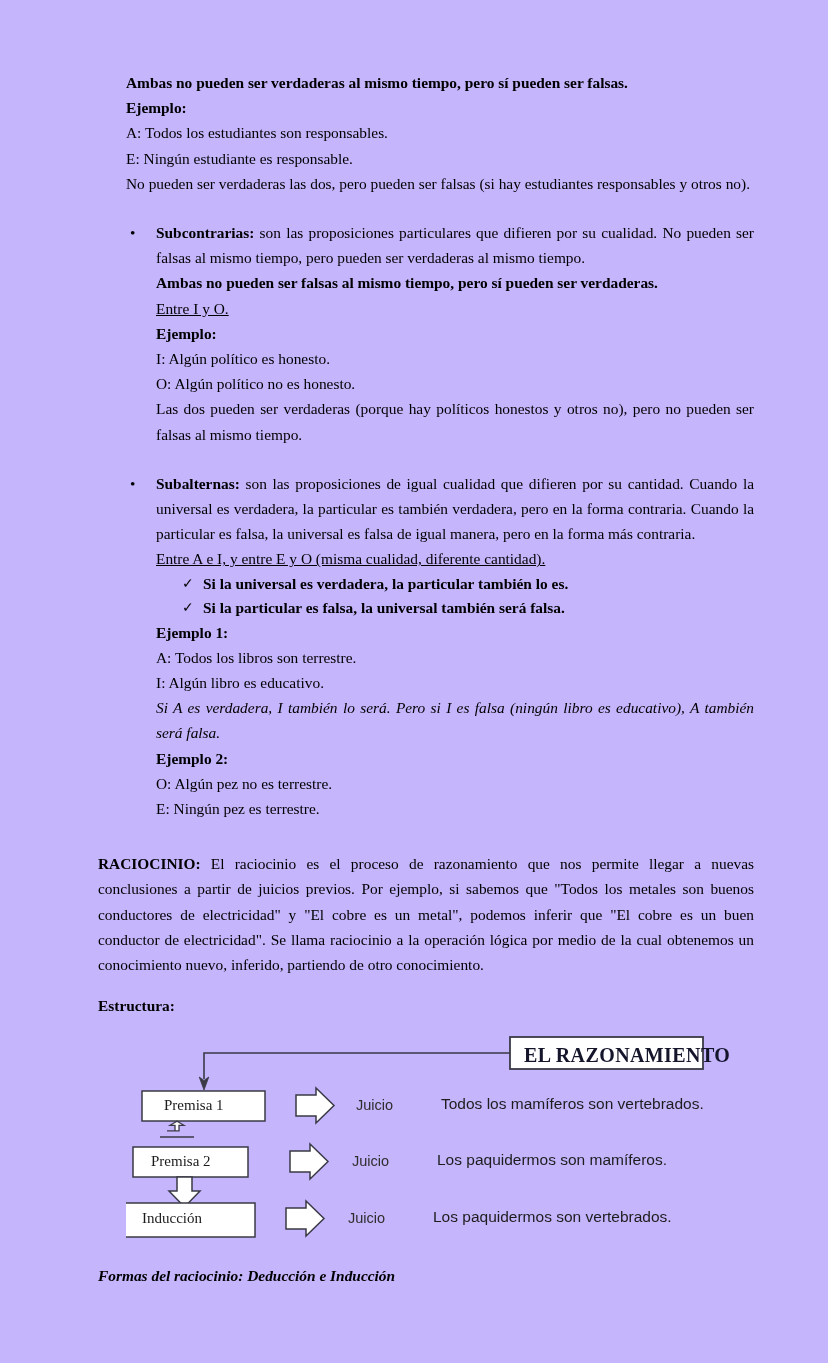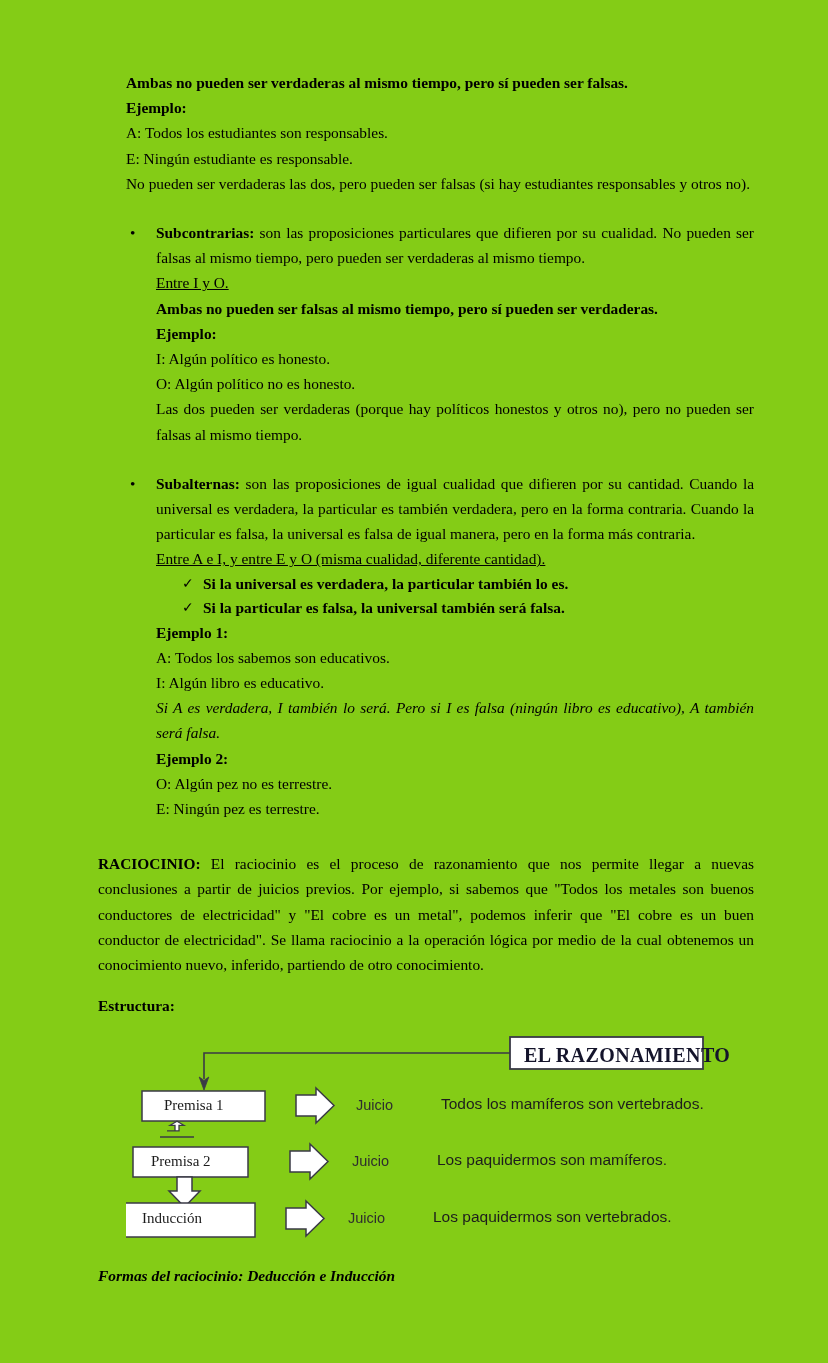--- a/index.html
+++ b/index.html
@@ -4,21 +4,21 @@
 <style>
   html, body {
     margin: 0;
     padding: 0;
     background: #ffffff;
   }
   .page {
     position: relative;
     width: 828px;
     height: 1363px;
-    background: #84cc16;
+    background: #c4b5fd;
     font-family: "Liberation Serif", "DejaVu Serif", serif;
     color: #000000;
     overflow: hidden;
   }
   .content {
     position: absolute;
     left: 126px;
     top: 70px;
     width: 628px;
   }
@@ -143,24 +143,24 @@
       <div class="para-just">No pueden ser verdaderas las dos, pero pueden ser falsas (si hay estudiantes responsables y otros no).</div>
     </div>
 
     <div class="gap-md"></div>
 
     <div class="bullet-block">
       <span class="bullet-dot">•</span>
       <div class="bullet-body">
         <span class="bold">Subcontrarias:</span><span> son las proposiciones particulares que difieren por su cualidad. No pueden ser falsas al mismo tiempo, pero pueden ser verdaderas al mismo tiempo.</span>
       </div>
+      <div class="line bold">Ambas no pueden ser falsas al mismo tiempo, pero sí pueden ser verdaderas.</div>
       <div class="line sub">
         <span class="und">Entre I y O.</span>
       </div>
-      <div class="line bold">Ambas no pueden ser falsas al mismo tiempo, pero sí pueden ser verdaderas.</div>
       <div class="line bold">Ejemplo:</div>
       <div class="line">I: Algún político es honesto.</div>
       <div class="line">O: Algún político no es honesto.</div>
       <div class="bullet-body">Las dos pueden ser verdaderas (porque hay políticos honestos y otros no), pero no pueden ser falsas al mismo tiempo.</div>
     </div>
 
     <div class="gap-md"></div>
 
     <div class="bullet-block">
       <span class="bullet-dot">•</span>
@@ -174,21 +174,21 @@
       <div class="check-row">
         <span class="check-mark">✓</span>
         <span>Si la universal es verdadera, la particular también lo es.</span>
       </div>
       <div class="check-row">
         <span class="check-mark">✓</span>
         <span>Si la particular es falsa, la universal también será falsa.</span>
       </div>
 
       <div class="line bold">Ejemplo 1:</div>
-      <div class="line">A: Todos los sabemos son educativos.</div>
+      <div class="line">A: Todos los libros son terrestre.</div>
       <div class="line">I: Algún libro es educativo.</div>
       <div class="bullet-body ital">Si A es verdadera, I también lo será. Pero si I es falsa (ningún libro es educativo), A también será falsa.</div>
 
       <div class="line bold">Ejemplo 2:</div>
       <div class="line">O: Algún pez no es terrestre.</div>
       <div class="line">E: Ningún pez es terrestre.</div>
     </div>
 
     <div class="gap-lg"></div>
 

